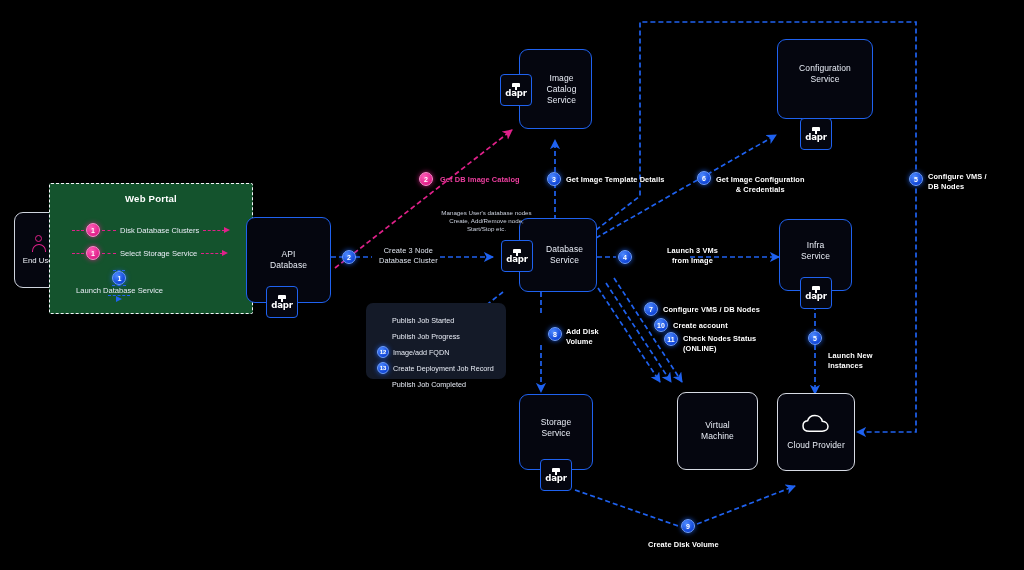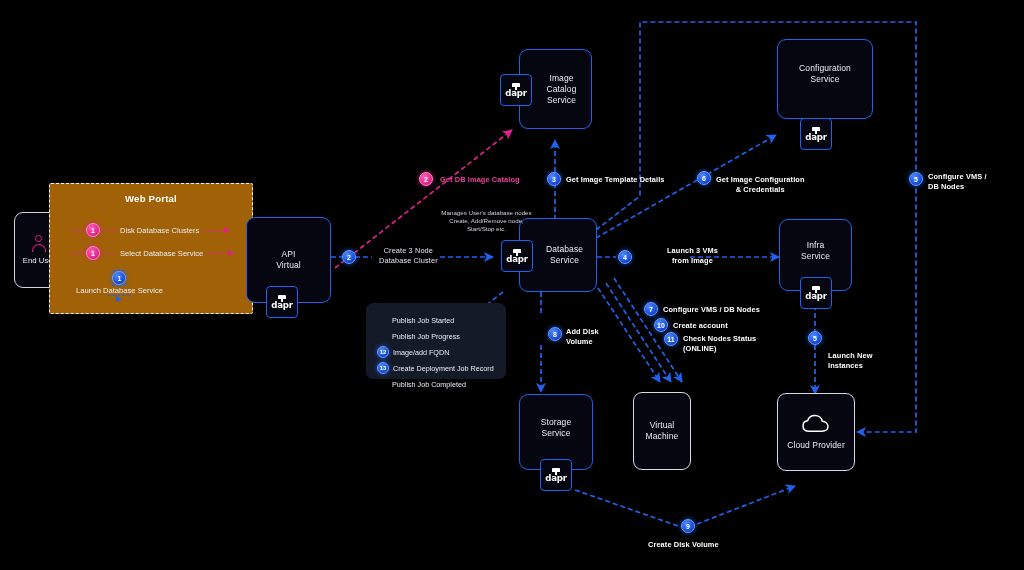--- a/index.html
+++ b/index.html
@@ -25,21 +25,21 @@
   .enduser .ulabel{font-size:7.8px;margin-top:4px;color:#eef1f7;}
   .person{width:16px;height:17px;position:relative;}
   .person .head{position:absolute;left:4px;top:0;width:7px;height:7px;border-radius:50%;
         border:1.5px solid #e0218a;box-sizing:border-box;}
   .person .body{position:absolute;left:0.5px;top:9px;width:14px;height:8px;
         border:1.5px solid #e0218a;border-bottom:none;
         border-radius:7px 7px 0 0;box-sizing:border-box;}
 
   
   .portal{position:absolute;border:1.7px dashed #f2f4f8;border-radius:2px;
-        background:#a16207;box-sizing:border-box;}
+        background:#14532d;box-sizing:border-box;}
   .portal-title{position:absolute;width:100%;text-align:center;top:9px;
         font-size:9.6px;font-weight:700;color:#fff;letter-spacing:.2px;}
   .prow{position:absolute;display:flex;align-items:center;}
   .prow .ptext{font-size:7.6px;white-space:nowrap;color:#e9edf6;padding:0 4px;}
   .dashseg{height:0;border-top:1.6px dashed;width:24px;}
   .dashseg.pink{border-color:#e0218a;}
   .dashseg.blue{border-color:#1f62f0;}
   .arrowhead{width:0;height:0;border-top:3.5px solid transparent;
         border-bottom:3.5px solid transparent;margin-left:-1px;}
   .arrowhead.pink{border-left:6px solid #e0218a;}
@@ -152,37 +152,37 @@
     <div class="dashseg pink" style="width:14px"></div>
     <div class="ptext">Disk Database Clusters</div>
     <div class="dashseg pink" style="width:22px"></div>
     <div class="arrowhead pink"></div>
   </div>
 
   <div class="prow" style="left:72px;top:246px;">
     <div class="dashseg pink" style="width:12px"></div>
     <div class="badge pink b16" style="position:relative;margin:0 2px">1</div>
     <div class="dashseg pink" style="width:14px"></div>
-    <div class="ptext">Select Database Service</div>
+    <div class="ptext">Select Storage Service</div>
     <div class="dashseg pink" style="width:22px"></div>
     <div class="arrowhead pink"></div>
   </div>
 
   <div class="prow" style="left:72px;top:270px;flex-direction:column;">
     <div class="dashseg blue" style="width:12px"></div>
     <div class="badge blue b16" style="position:relative;margin:0 2px">1</div>
     <div class="dashseg blue" style="width:14px"></div>
     <div class="ptext">Launch Database Service</div>
     <div class="dashseg blue" style="width:22px"></div>
     <div class="arrowhead blue"></div>
   </div>
 
   <div class="node blue" style="left:246px;top:217px;width:85px;height:86px;">
     <div class="nlabel">API
-Virtual</div>
+Database</div>
   </div>
   <div class="dapr" style="left:266px;top:286px;">
     <div class="daprglyph">
       <div class="hat"></div>
         <div class="stem"></div>
       <div class="word">dapr</div>
     </div>
   </div>
 
   <div class="node blue" style="left:519px;top:49px;width:73px;height:80px;">
@@ -243,21 +243,21 @@
 Service</div>
   </div>
   <div class="dapr" style="left:540px;top:459px;">
     <div class="daprglyph">
       <div class="hat"></div>
         <div class="stem"></div>
       <div class="word">dapr</div>
     </div>
   </div>
 
-  <div class="node white" style="left:633px;top:392px;width:58px;height:78px;">
+  <div class="node white" style="left:677px;top:392px;width:81px;height:78px;">
     <div class="nlabel">Virtual
 Machine</div>
   </div>
 
   <div class="node white" style="left:777px;top:393px;width:78px;height:78px;
               flex-direction:column;">
     <svg class="cloudicon" style="position:relative;margin-bottom:7px" viewBox="0 0 30 19">
       <path d="M8.4,17.2 C4.3,17.2 2,14.9 2,11.9 C2,9.2 4,7.1 6.6,6.8
                C7.5,3.6 10.4,1.5 13.9,1.5 C17.6,1.5 20.7,4.0 21.3,7.3
                C24.6,7.6 27,9.9 27,12.6 C27,15.5 24.4,17.2 21.2,17.2 z" fill="none" stroke="#ffffff" stroke-width="1.5" stroke-linejoin="round"></path>

